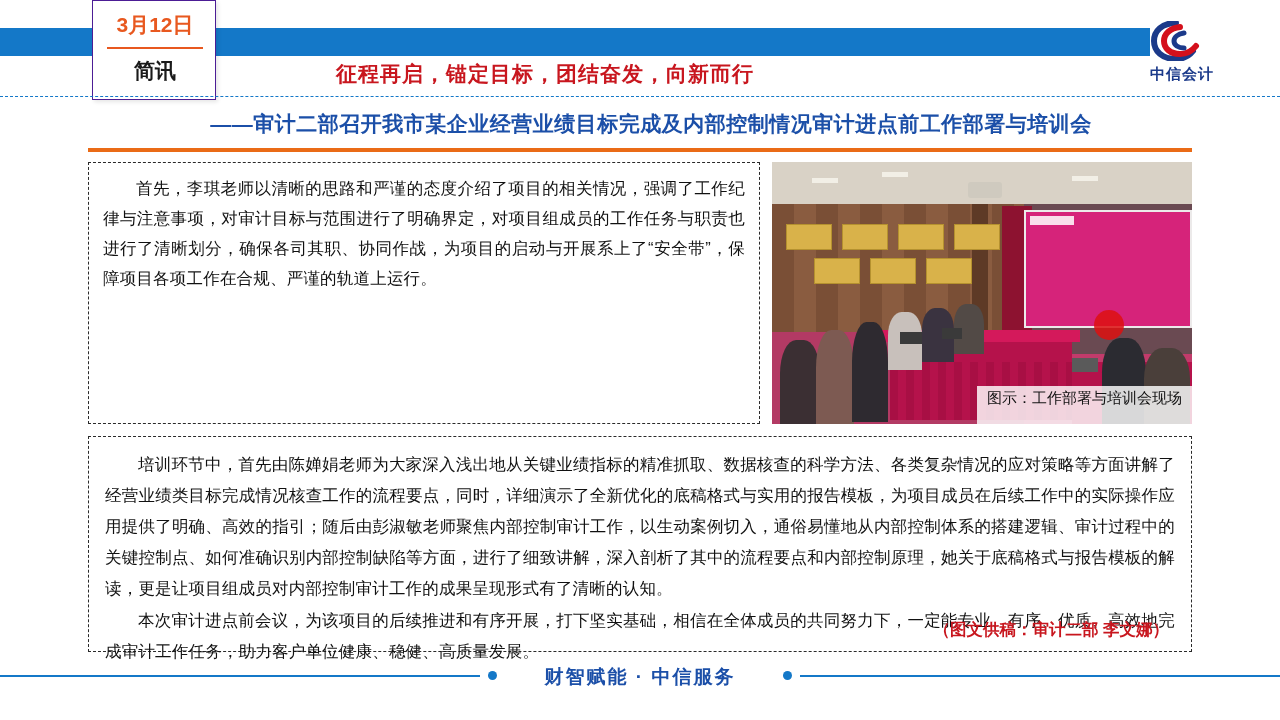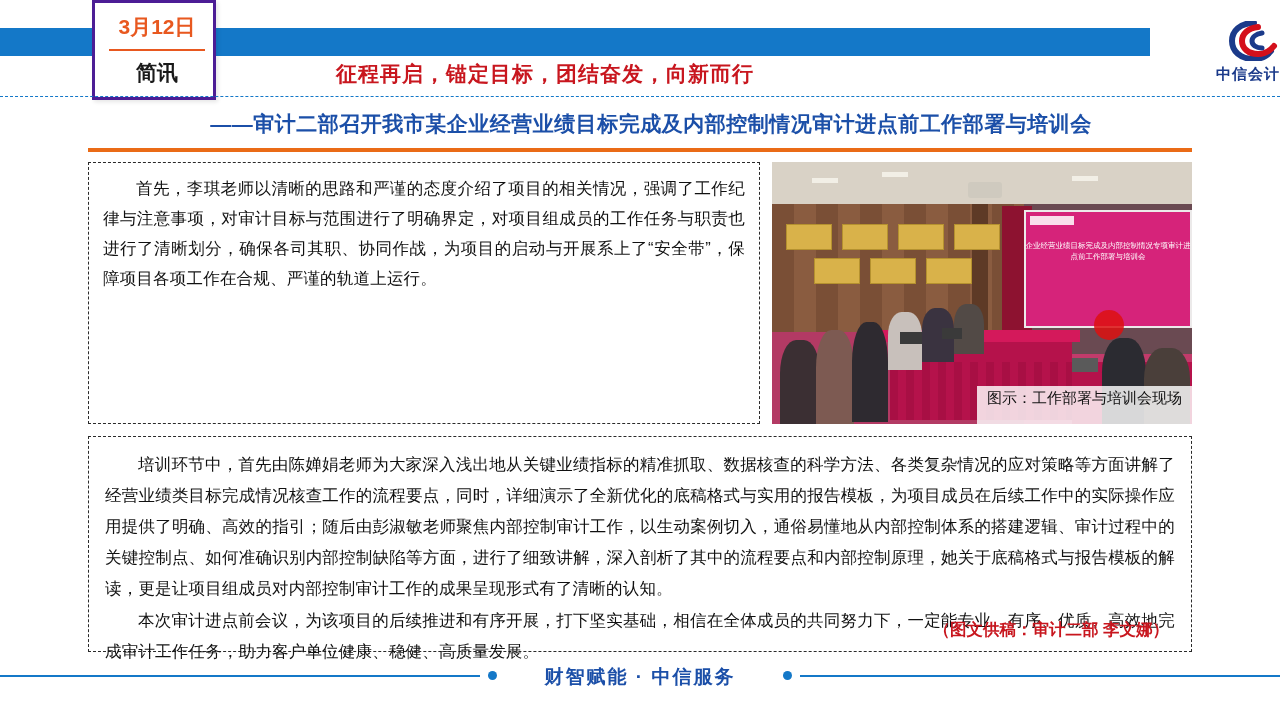--- a/index.html
+++ b/index.html
@@ -32,42 +32,42 @@
     width: 190px; height: 28px;
     background: #1478c8;
   }
   .logo-box {
     position: absolute;
     right: 0; top: 0;
     width: 130px; height: 105px;
     background: #ffffff;
     display: flex;
     flex-direction: column;
-    align-items: flex-end;
+    align-items: flex-start;
     justify-content: center;
   }
   .logo-mark {
     width: 52px; height: 40px;
     position: relative;
     margin-bottom: 4px;
   }
   .logo-text {
     font-size: 15px;
     color: #1b3a8a;
     font-weight: bold;
     letter-spacing: 1px;
   }
 
   
   .date-block {
     position: absolute;
     left: 92px; top: 0;
     width: 124px; height: 100px;
     background: #ffffff;
-    border: 3px solid #4c1d95;
+    border: 1px solid #4c1d95;
     box-shadow: 2px 2px 4px rgba(0,0,0,0.10);
   }
   .date-text {
     position: absolute;
     left: 0; top: 10px;
     width: 124px;
     text-align: center;
     font-size: 21px;
     color: #e8581f;
     font-weight: bold;
@@ -289,21 +289,20 @@
       <div class="ph-plaque" style="left:112px;top:0;"></div>
       <div class="ph-plaque" style="left:168px;top:0;"></div>
       <div class="ph-plaque" style="left:28px; top:34px;"></div>
       <div class="ph-plaque" style="left:84px; top:34px;"></div>
       <div class="ph-plaque" style="left:140px;top:34px;"></div>
     </div>
     <div class="ph ph-curtain"></div>
 
     <div class="ph ph-screen"></div>
     <div class="ph-screen-logo"></div>
-    <div class="ph-screen-title">企业经营业绩目标完成及内部控制情况专项审计进点前工作部署与培训会</div>
 
     <div class="ph ph-floor"></div>
     <div class="ph ph-floor2"></div>
     <div class="ph ph-right-table"></div>
     <div class="ph ph-table"></div>
     <div class="ph ph-table-cloth"></div>
     <div class="ph ph-table-top"></div>
     <div class="ph ph-redmark"></div>
 
     <div class="ph ph-person" style="left:8px;  top:178px; width:40px; height:84px; background:#3b2f33;"></div>

